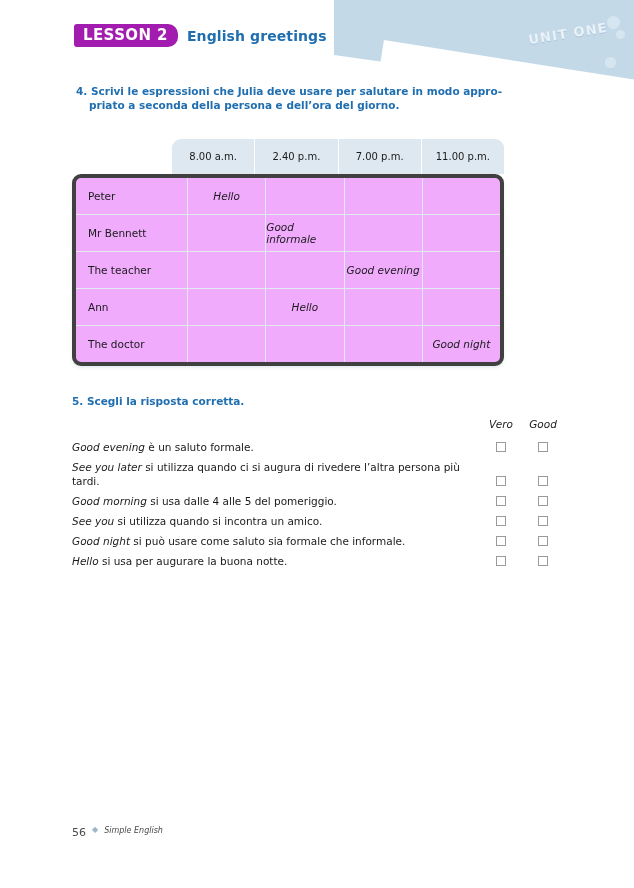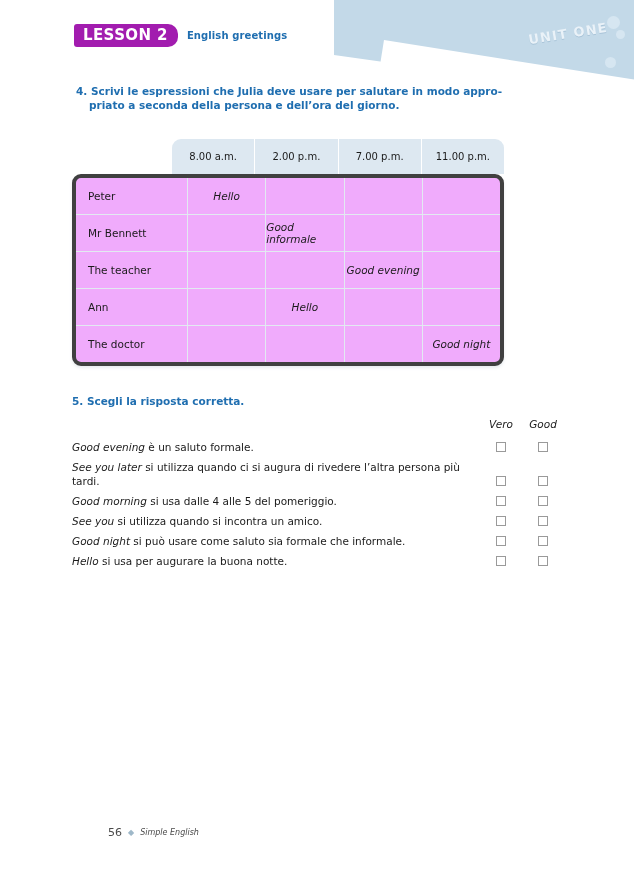--- a/index.html
+++ b/index.html
@@ -82,21 +82,21 @@
     color: #ffffff;
     font-size: 15px;
     font-weight: bold;
     letter-spacing: 0.4px;
     padding: 4px 10px 4px 9px;
     border-radius: 3px 10px 10px 3px;
     line-height: 1;
   }
   .lesson-title {
     color: #1f6eb0;
-    font-size: 10px;
+    font-size: 14px;
     font-weight: bold;
     letter-spacing: 0.1px;
   }
 
   
   .ex-heading {
     position: absolute;
     color: #1f6eb0;
     font-size: 10.5px;
     font-weight: bold;
@@ -226,24 +226,22 @@
     background: #ffffff;
     display: block;
   }
 
   
   #page-footer {
     position: absolute;
     left: 72px;
     top: 826px;
     display: flex;
-    align-items: center;
     gap: 6px;
     color: #4a4a4a;
-    margin-left: 36px;
   }
   #page-footer .pg-num {
     font-size: 11px;
   }
   #page-footer .pg-diamond {
     color: #9fb8c9;
     font-size: 8px;
     line-height: 1;
   }
   #page-footer .pg-book {
@@ -270,21 +268,21 @@
 
 <div class="ex-heading" id="ex4-heading">
   <span>4.</span>
   <span>Scrivi le espressioni che Julia deve usare per salutare in modo appro-</span><br>
   <span style="padding-left:13px;">priato a seconda della persona e dell’ora del giorno.</span>
 </div>
 
 <div id="greetings-table">
   <div class="thead">
     <div class="th">8.00 a.m.</div>
-    <div class="th">2.00 p.m.</div>
+    <div class="th">2.40 p.m.</div>
     <div class="th">7.00 p.m.</div>
     <div class="th">11.00 p.m.</div>
   </div>
   <div class="tbody">
     <div class="tr">
       <div class="td td-label">Peter</div>
       <div class="td">Hello</div>
       <div class="td"></div>
       <div class="td"></div>
       <div class="td"></div>

